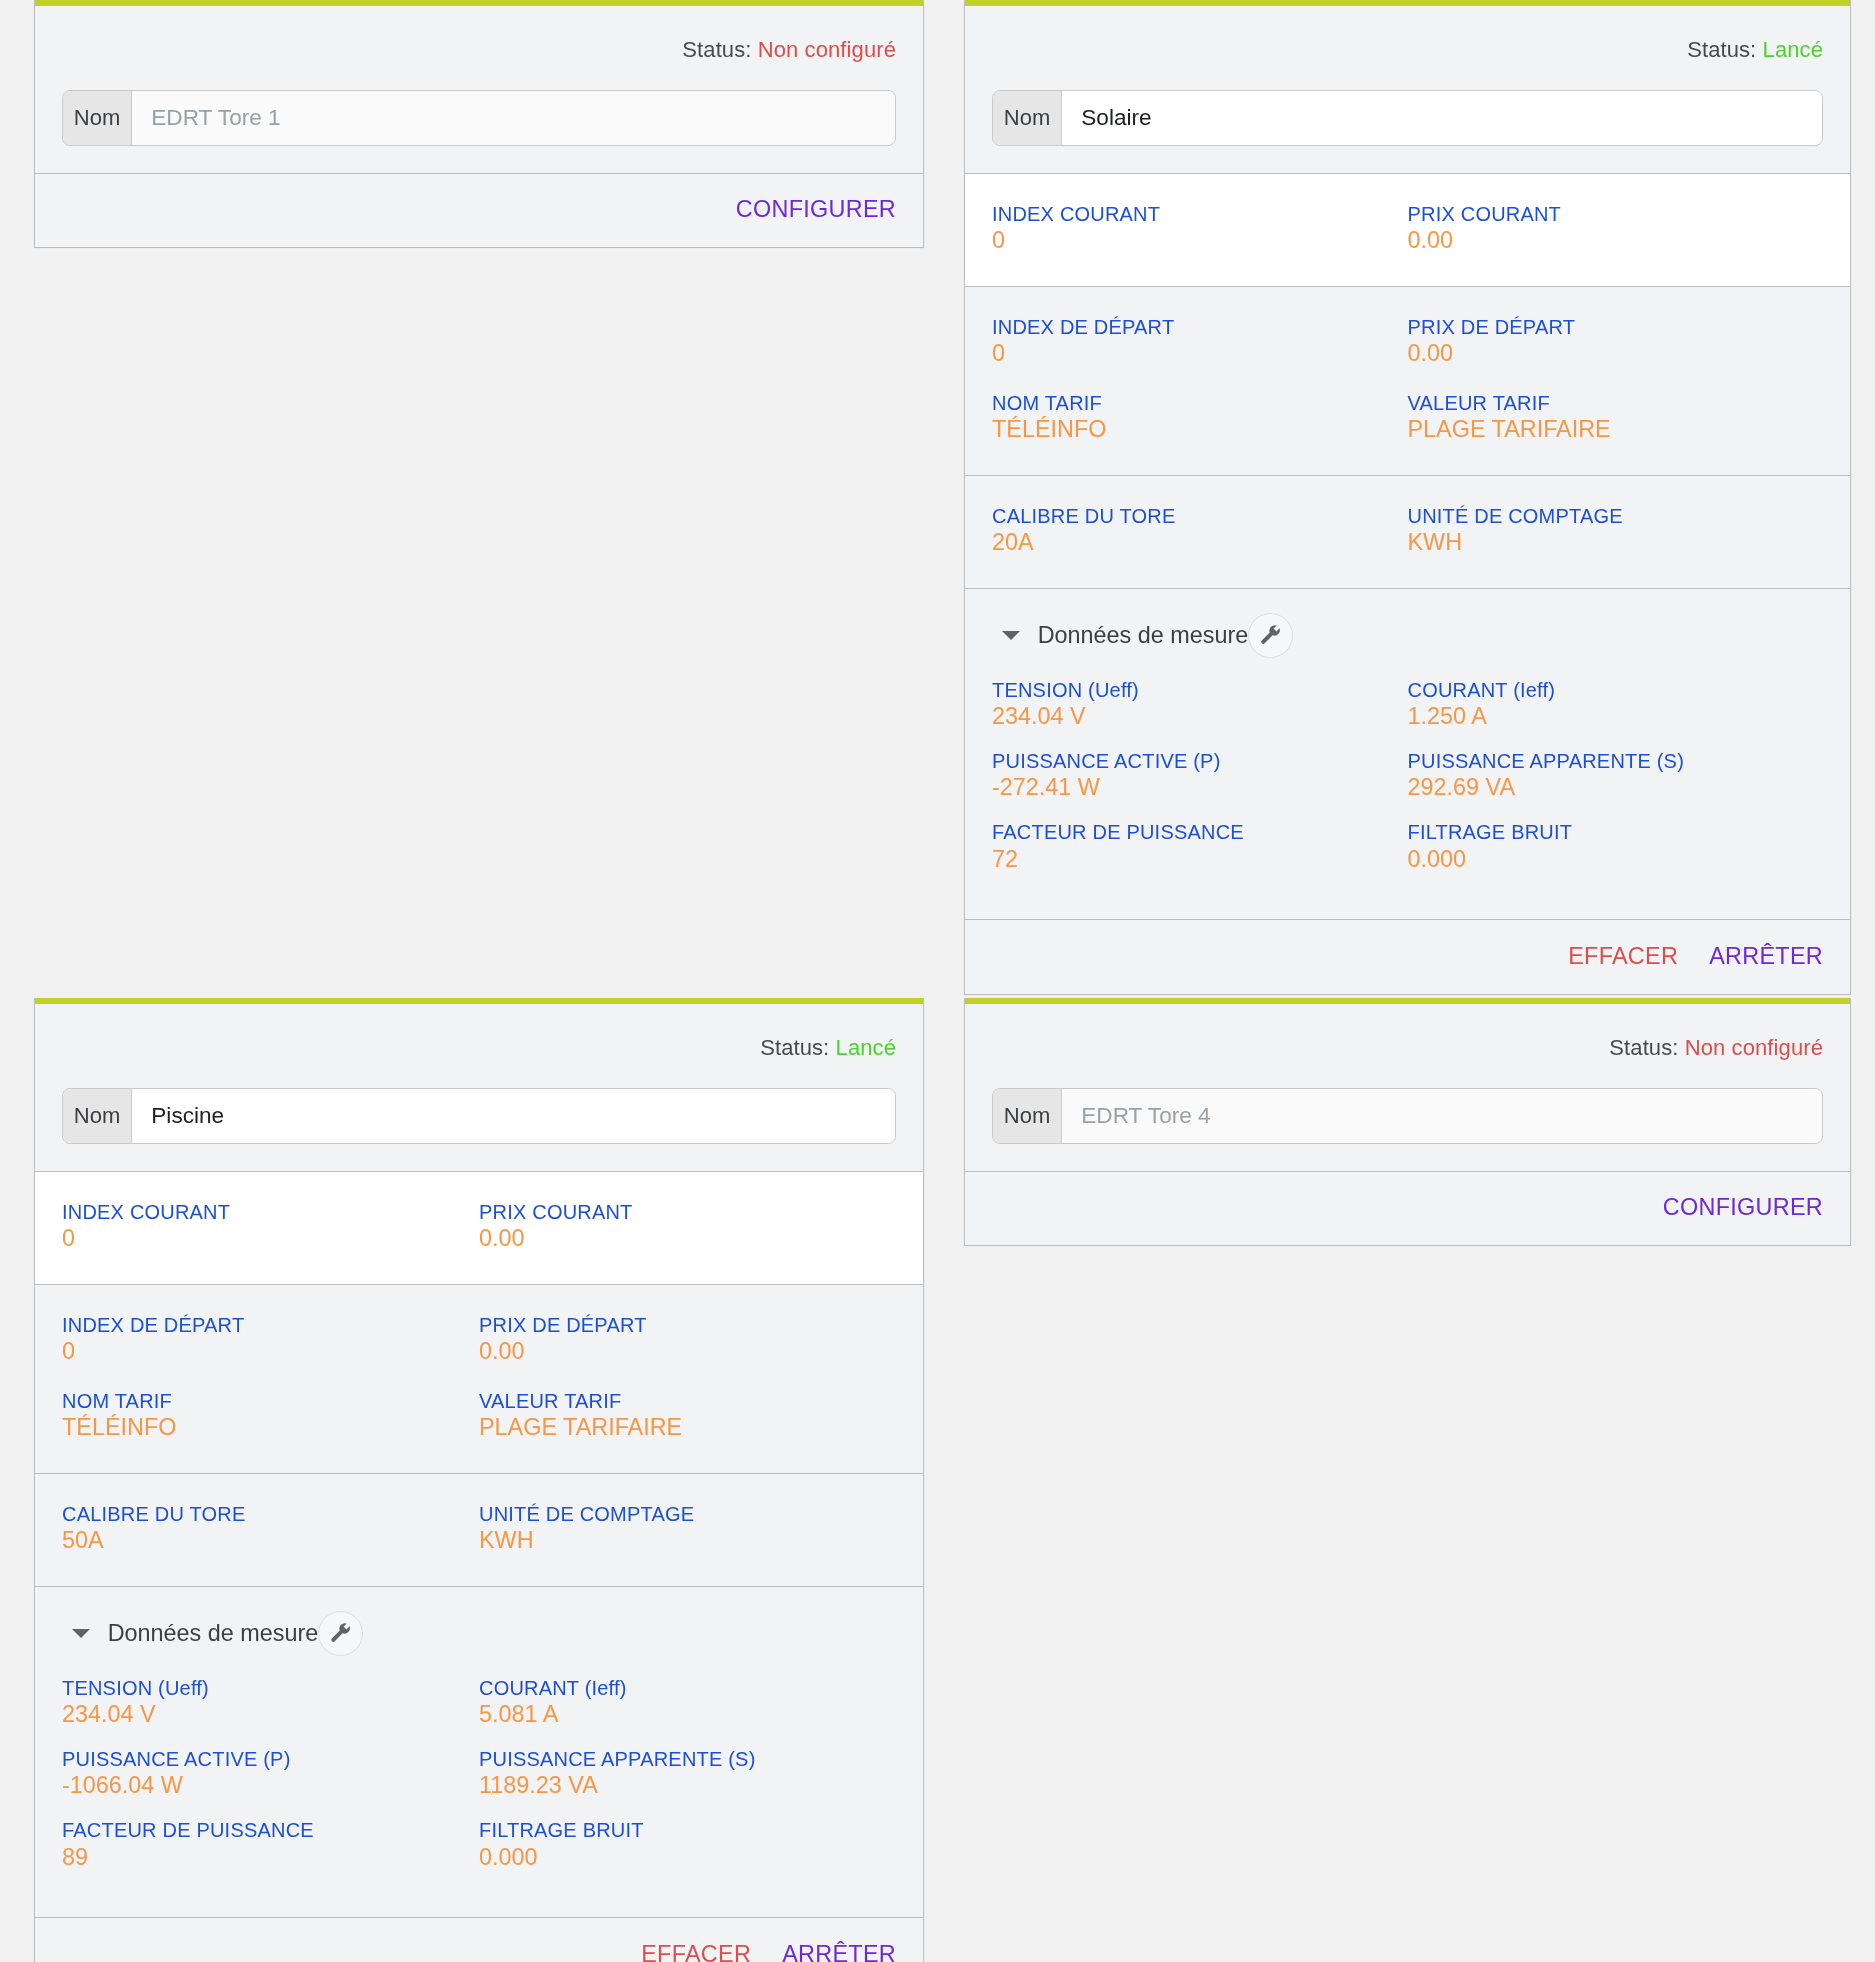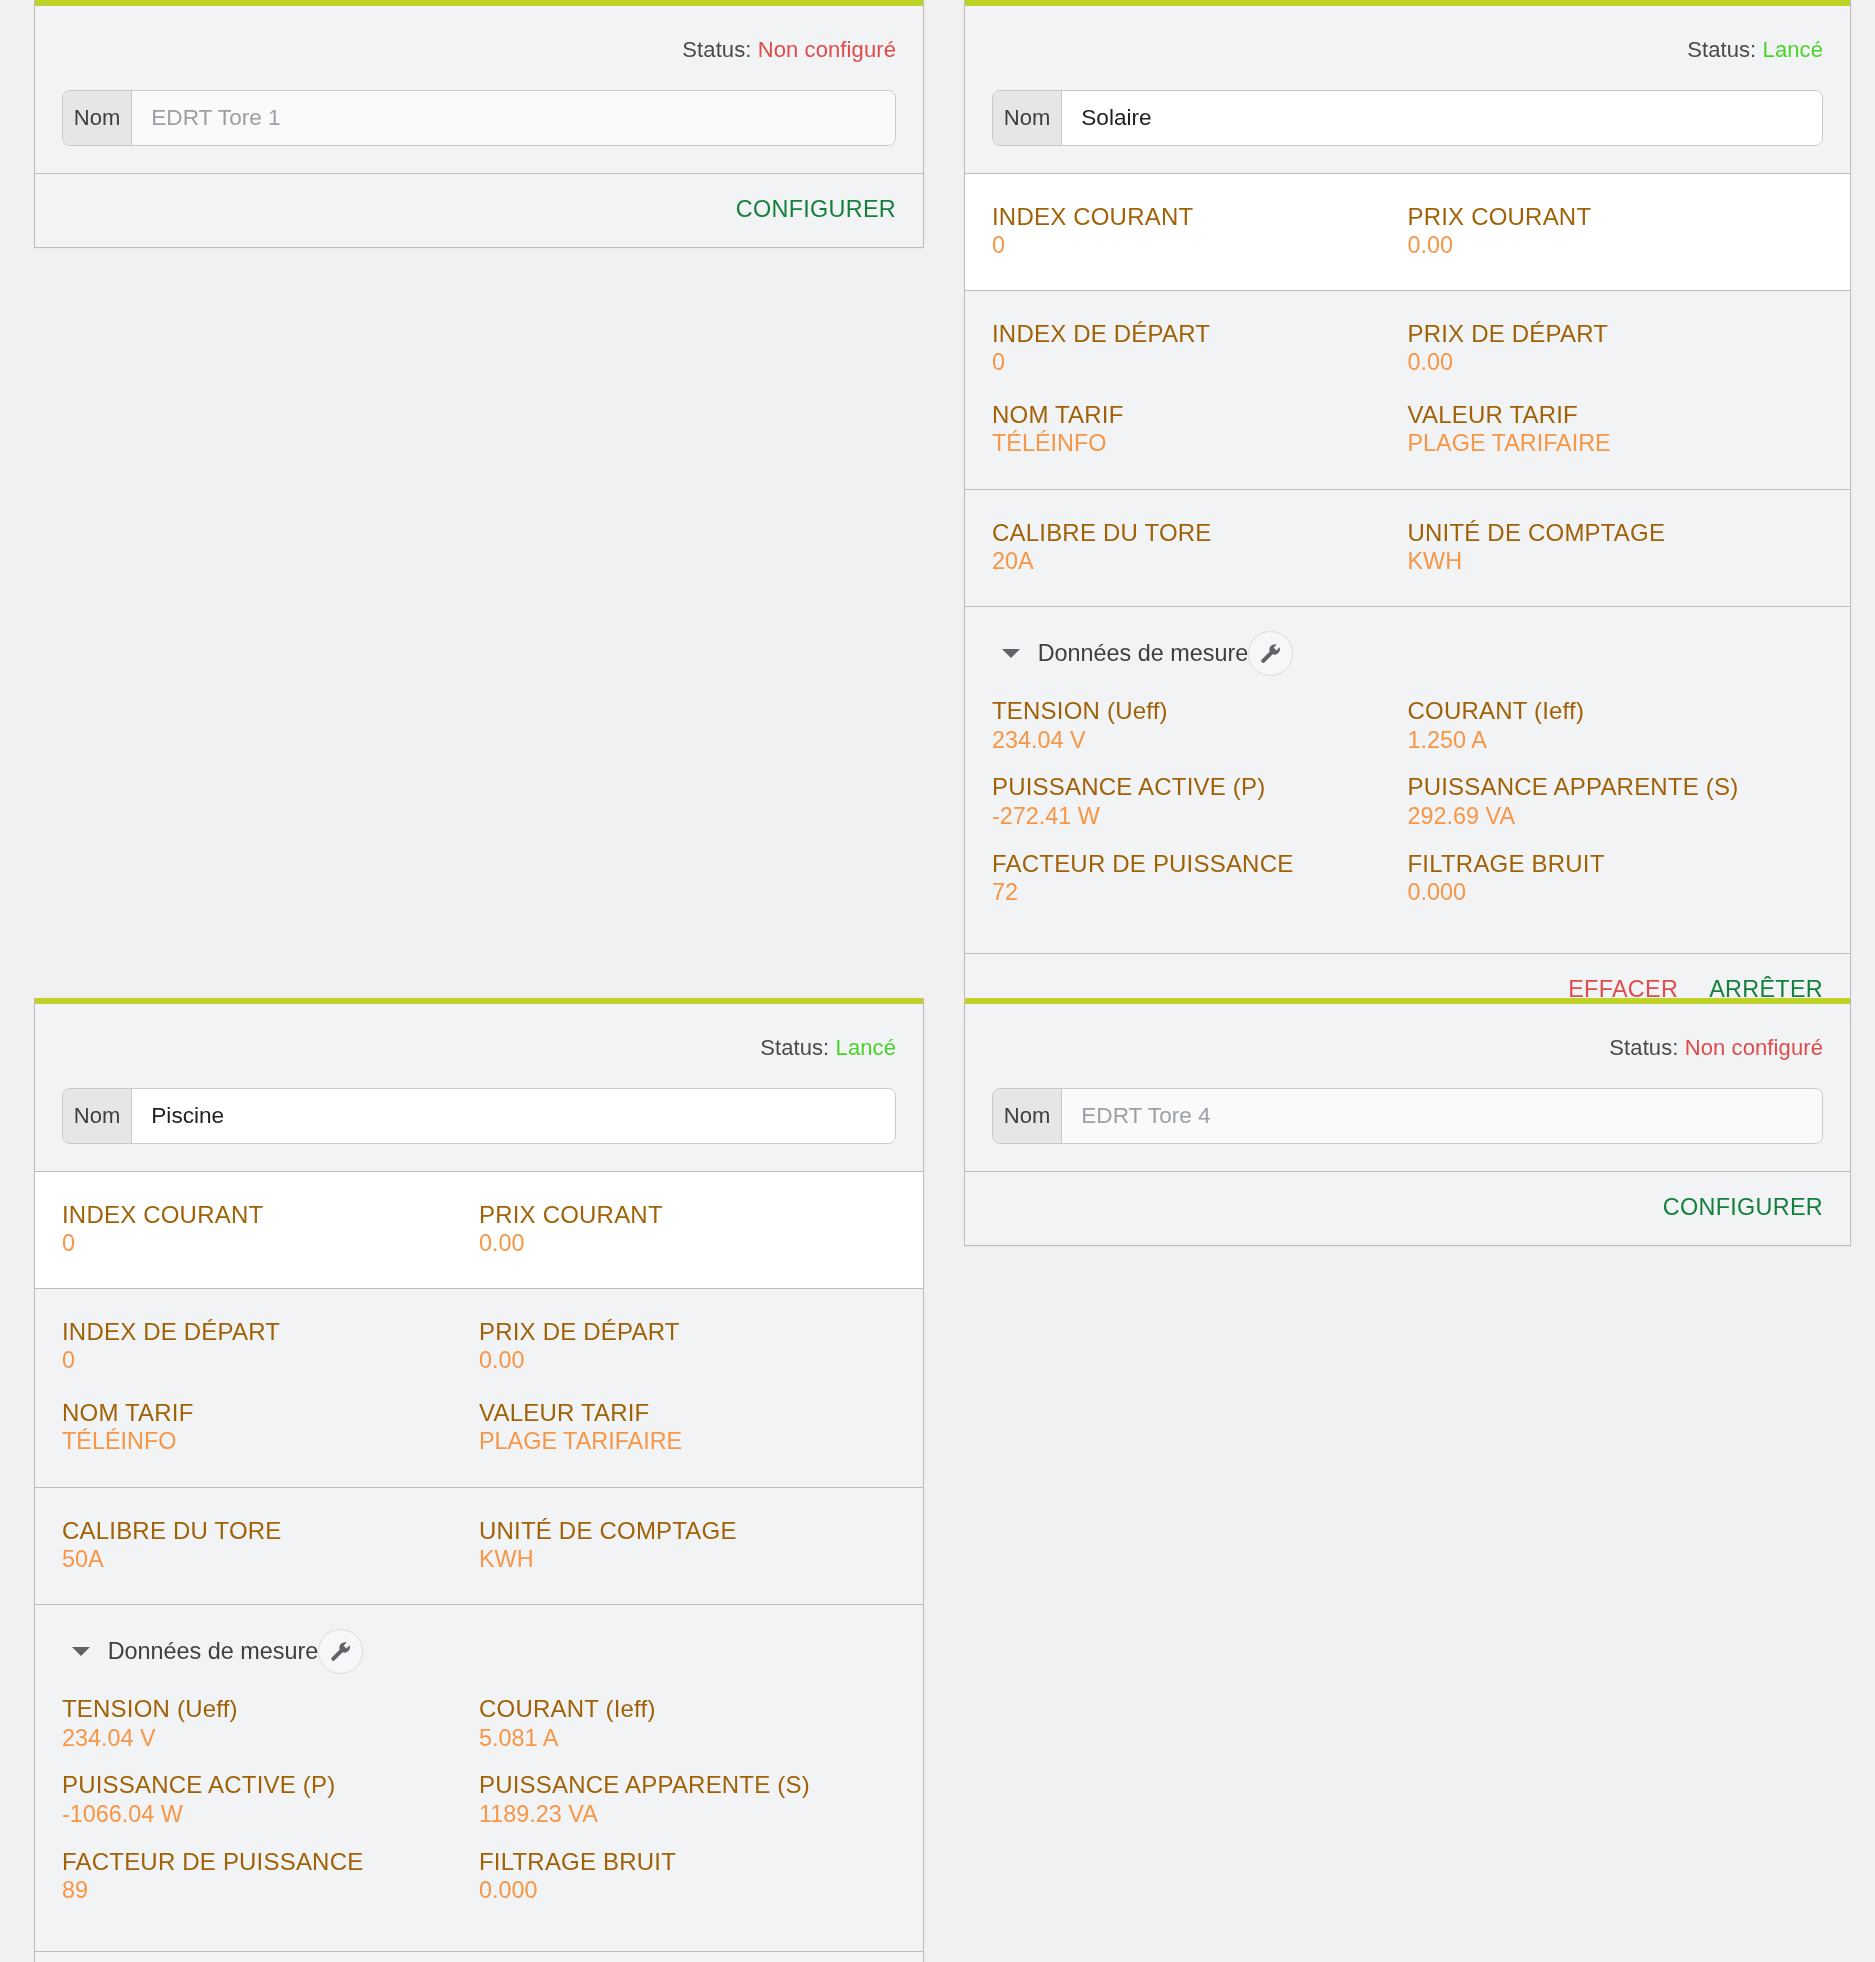--- a/index.html
+++ b/index.html
@@ -84,22 +84,22 @@
   }
   .sec.white { background: #ffffff; }
   .sec.grey  { background: #f1f3f4; }
   .pair-row {
     display: flex;
     margin-bottom: 24px;
   }
   .pair-row:last-child { margin-bottom: 0; }
   .pair-col { width: 50%; }
   .f-label {
-    font-size: 24px;
-    color: #a16207;
+    font-size: 20px;
+    color: #1d4ed8;
     letter-spacing: 0.2px;
     line-height: 1.18;
     white-space: nowrap;
   }
   .f-value {
     font-size: 23.4px;
     color: #f79646;
     line-height: 1.18;
     margin-top: 0.8px;
     white-space: nowrap;
@@ -154,21 +154,21 @@
   }
   .act {
     font-size: 23.4px;
     letter-spacing: 0.3px;
     background: none;
     border: none;
     padding: 0;
     cursor: pointer;
     font-family: "Liberation Sans", sans-serif;
   }
-  .act-blue { color: #15803d; text-align: right; }
+  .act-blue { color: #6d28d9; text-align: right; }
   .act-red  { color: #e04b4b; }
 </style>
 </head>
 <body>
 
 <div class="grid">
 
   <div class="card" style="position:absolute; left:34px; top:0px; width:890px;">
     <div class="card-accent"></div>
     <div class="card-head">

